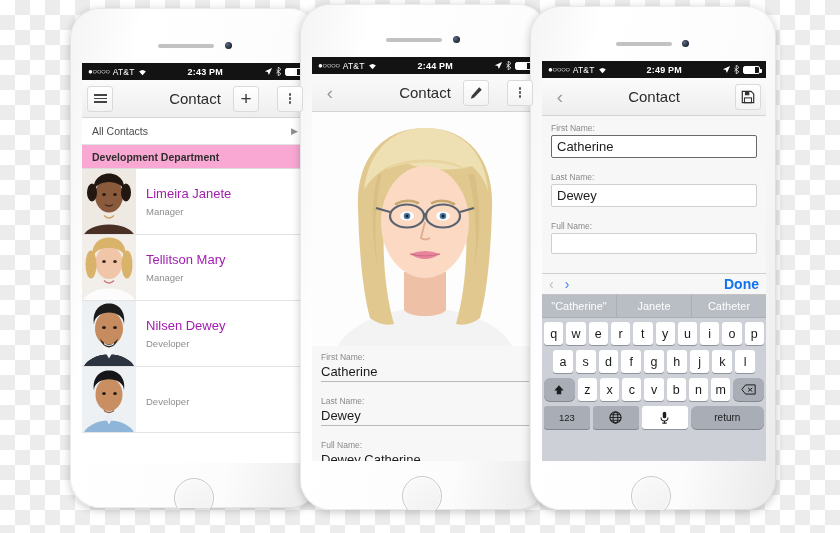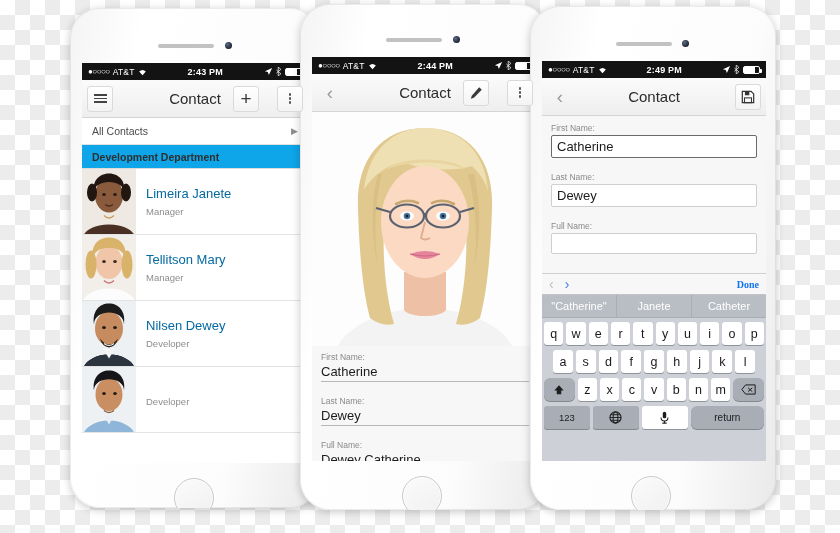--- a/index.html
+++ b/index.html
@@ -89,31 +89,31 @@
 
   
   .row-all {
     height: 27px; display: flex; align-items: center; padding: 0 10px;
     background: #fff; border-bottom: 1px solid #e2e2e2;
     font-size: 10.5px; color: #4a4a4a;
   }
   .row-all .arw { margin-left: auto; color: #8e8e8e; font-size: 9px; }
   .section-hd {
     height: 24px; display: flex; align-items: center; padding: 0 10px;
-    background: #0ea5e9; border-bottom: 1px solid #dcdcdc;
+    background: #f9a8d4; border-bottom: 1px solid #dcdcdc;
     font-size: 10.5px; font-weight: bold; color: #2e2e2e;
   }
   .contact-row {
     height: 66px; display: flex; align-items: stretch;
     border-bottom: 1px solid #e3e3e3; background: #fff;
   }
   .avatar { width: 54px; flex: 0 0 54px; overflow: hidden; position: relative; }
   .avatar svg { display: block; width: 100%; height: 100%; }
   .c-txt { flex: 1; display: flex; flex-direction: column; justify-content: center; padding-left: 10px; }
-  .c-name { font-size: 13px; color: #0369a1; line-height: 1.25; }
+  .c-name { font-size: 13px; color: #a21caf; line-height: 1.25; }
   .c-role { font-size: 9.5px; color: #8d8d8d; margin-top: 3px; }
 
   
   .photo-wrap { background: #fff; overflow: hidden; }
   .photo-wrap svg { display: block; width: 100%; height: 100%; }
   .form { background: #f7f7f7; padding: 6px 9px 0 9px; }
   .fld { margin-bottom: 14px; }
   .fld-label { font-size: 8.5px; color: #8a8a8a; margin-bottom: 2px; }
   .fld-value { font-size: 13px; color: #1b1b1b; }
   .fld-input {
@@ -126,21 +126,21 @@
 
   
   .kb { background: #cdd0d6; position: absolute; left: 0; right: 0; bottom: 0; }
   .kb-toolbar {
     height: 22px; background: #f7f7f7; border-top: 1px solid #d0d0d0;
     border-bottom: 1px solid #c4c4c4;
     display: flex; align-items: center; padding: 0 7px; gap: 11px;
   }
   .kb-toolbar .pv { color: #b9bcc2; font-size: 14px; font-weight: 300; }
   .kb-toolbar .nx { color: #3b7df6; font-size: 14px; font-weight: 300; }
-  .kb-toolbar .done { margin-left: auto; color: #1273f0; font-size: 10px; font-weight: bold; font-family: Liberation Serif, serif; }
+  .kb-toolbar .done { margin-left: auto; color: #1273f0; font-size: 14px; font-weight: bold; }
   .kb-sugg {
     height: 23px; display: flex; align-items: stretch;
     background: #b9bdc4; border-bottom: 1px solid #a9adb5;
   }
   .kb-sugg div {
     flex: 1; display: flex; align-items: center; justify-content: center;
     font-size: 11px; color: #ffffff; border-right: 1px solid #a9adb5;
   }
   .kb-sugg div:last-child { border-right: none; }
   .kb-rows { padding: 4px 2px 4px 2px; }

